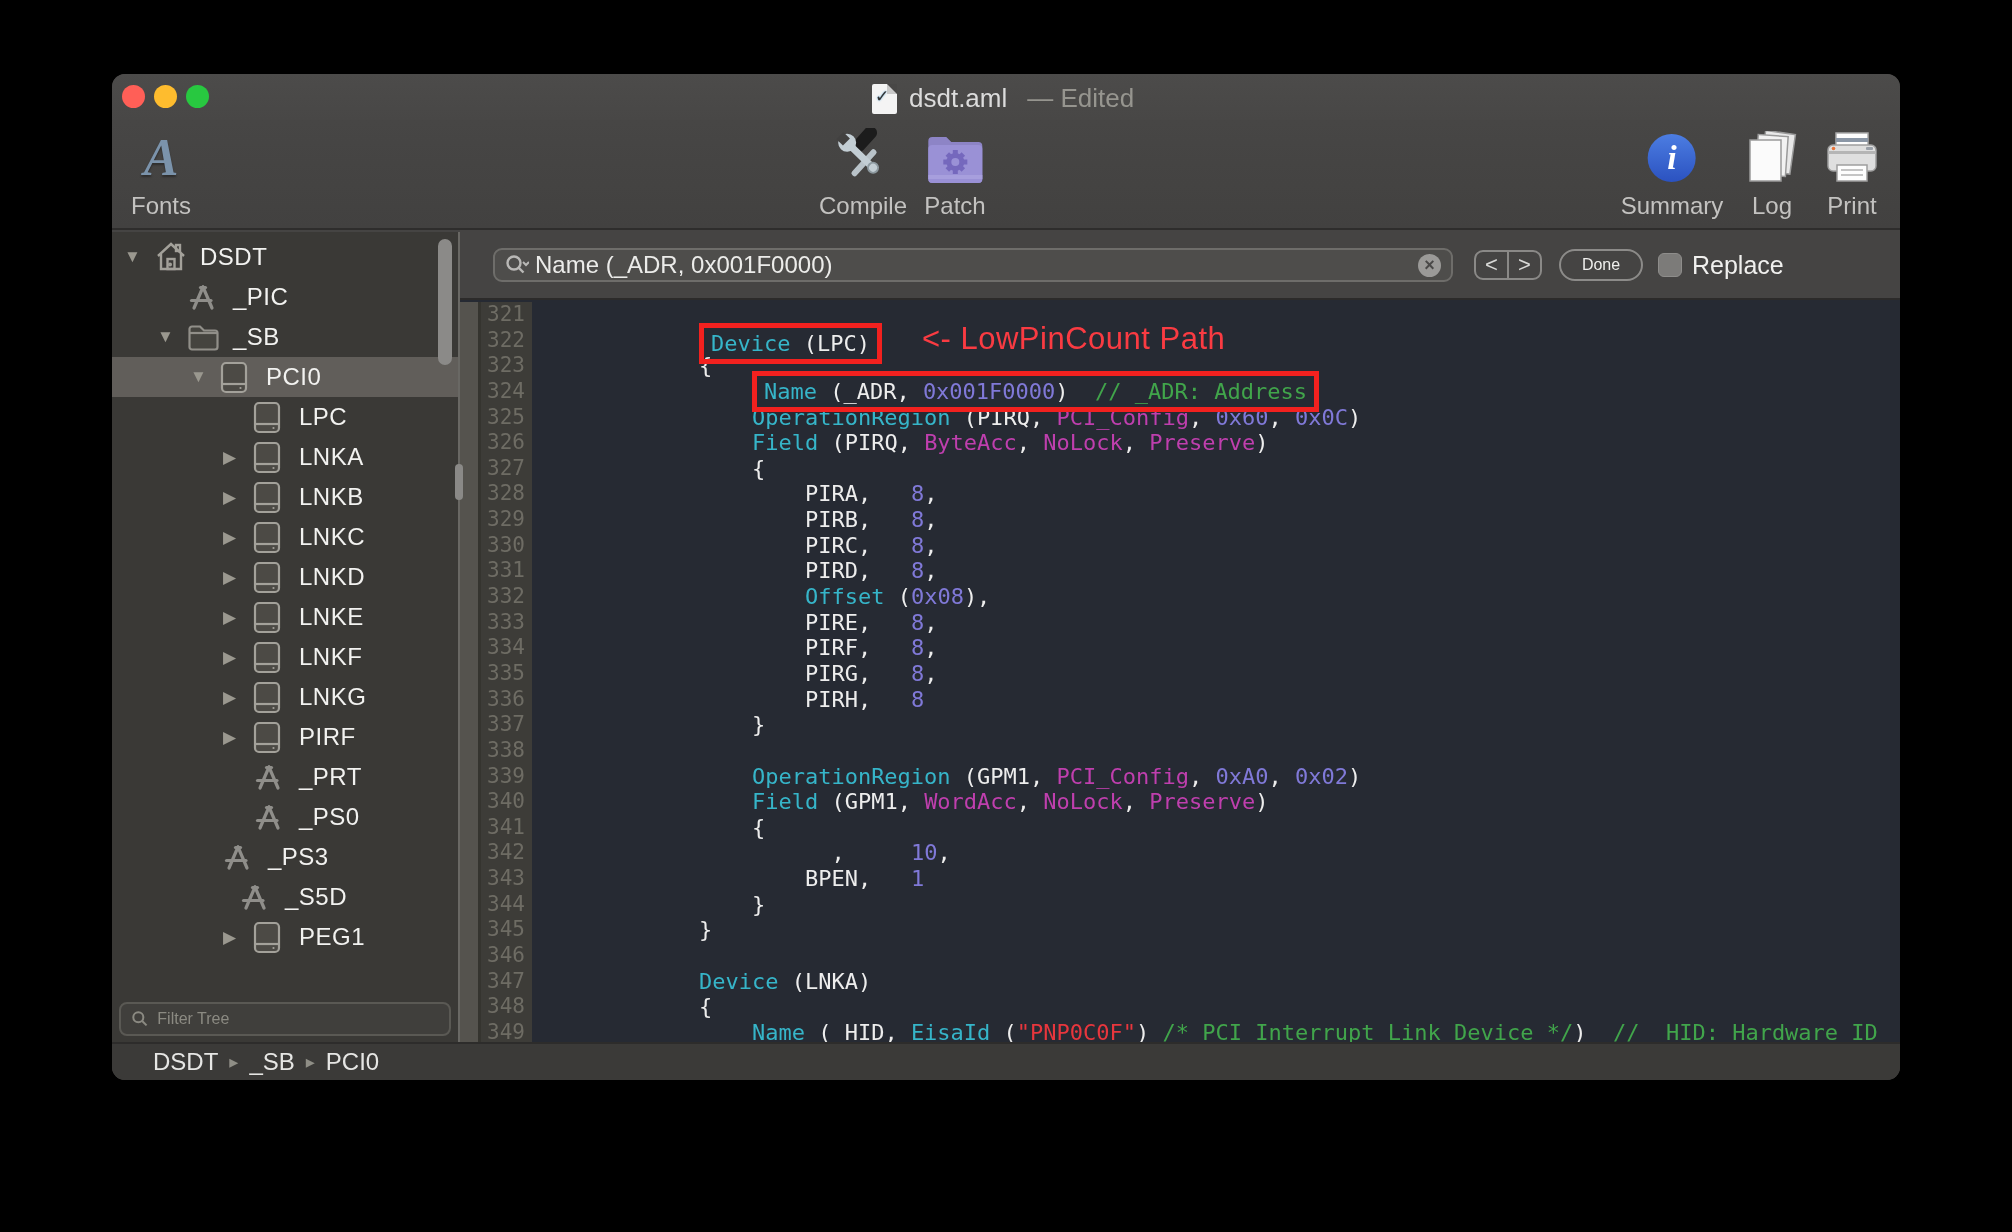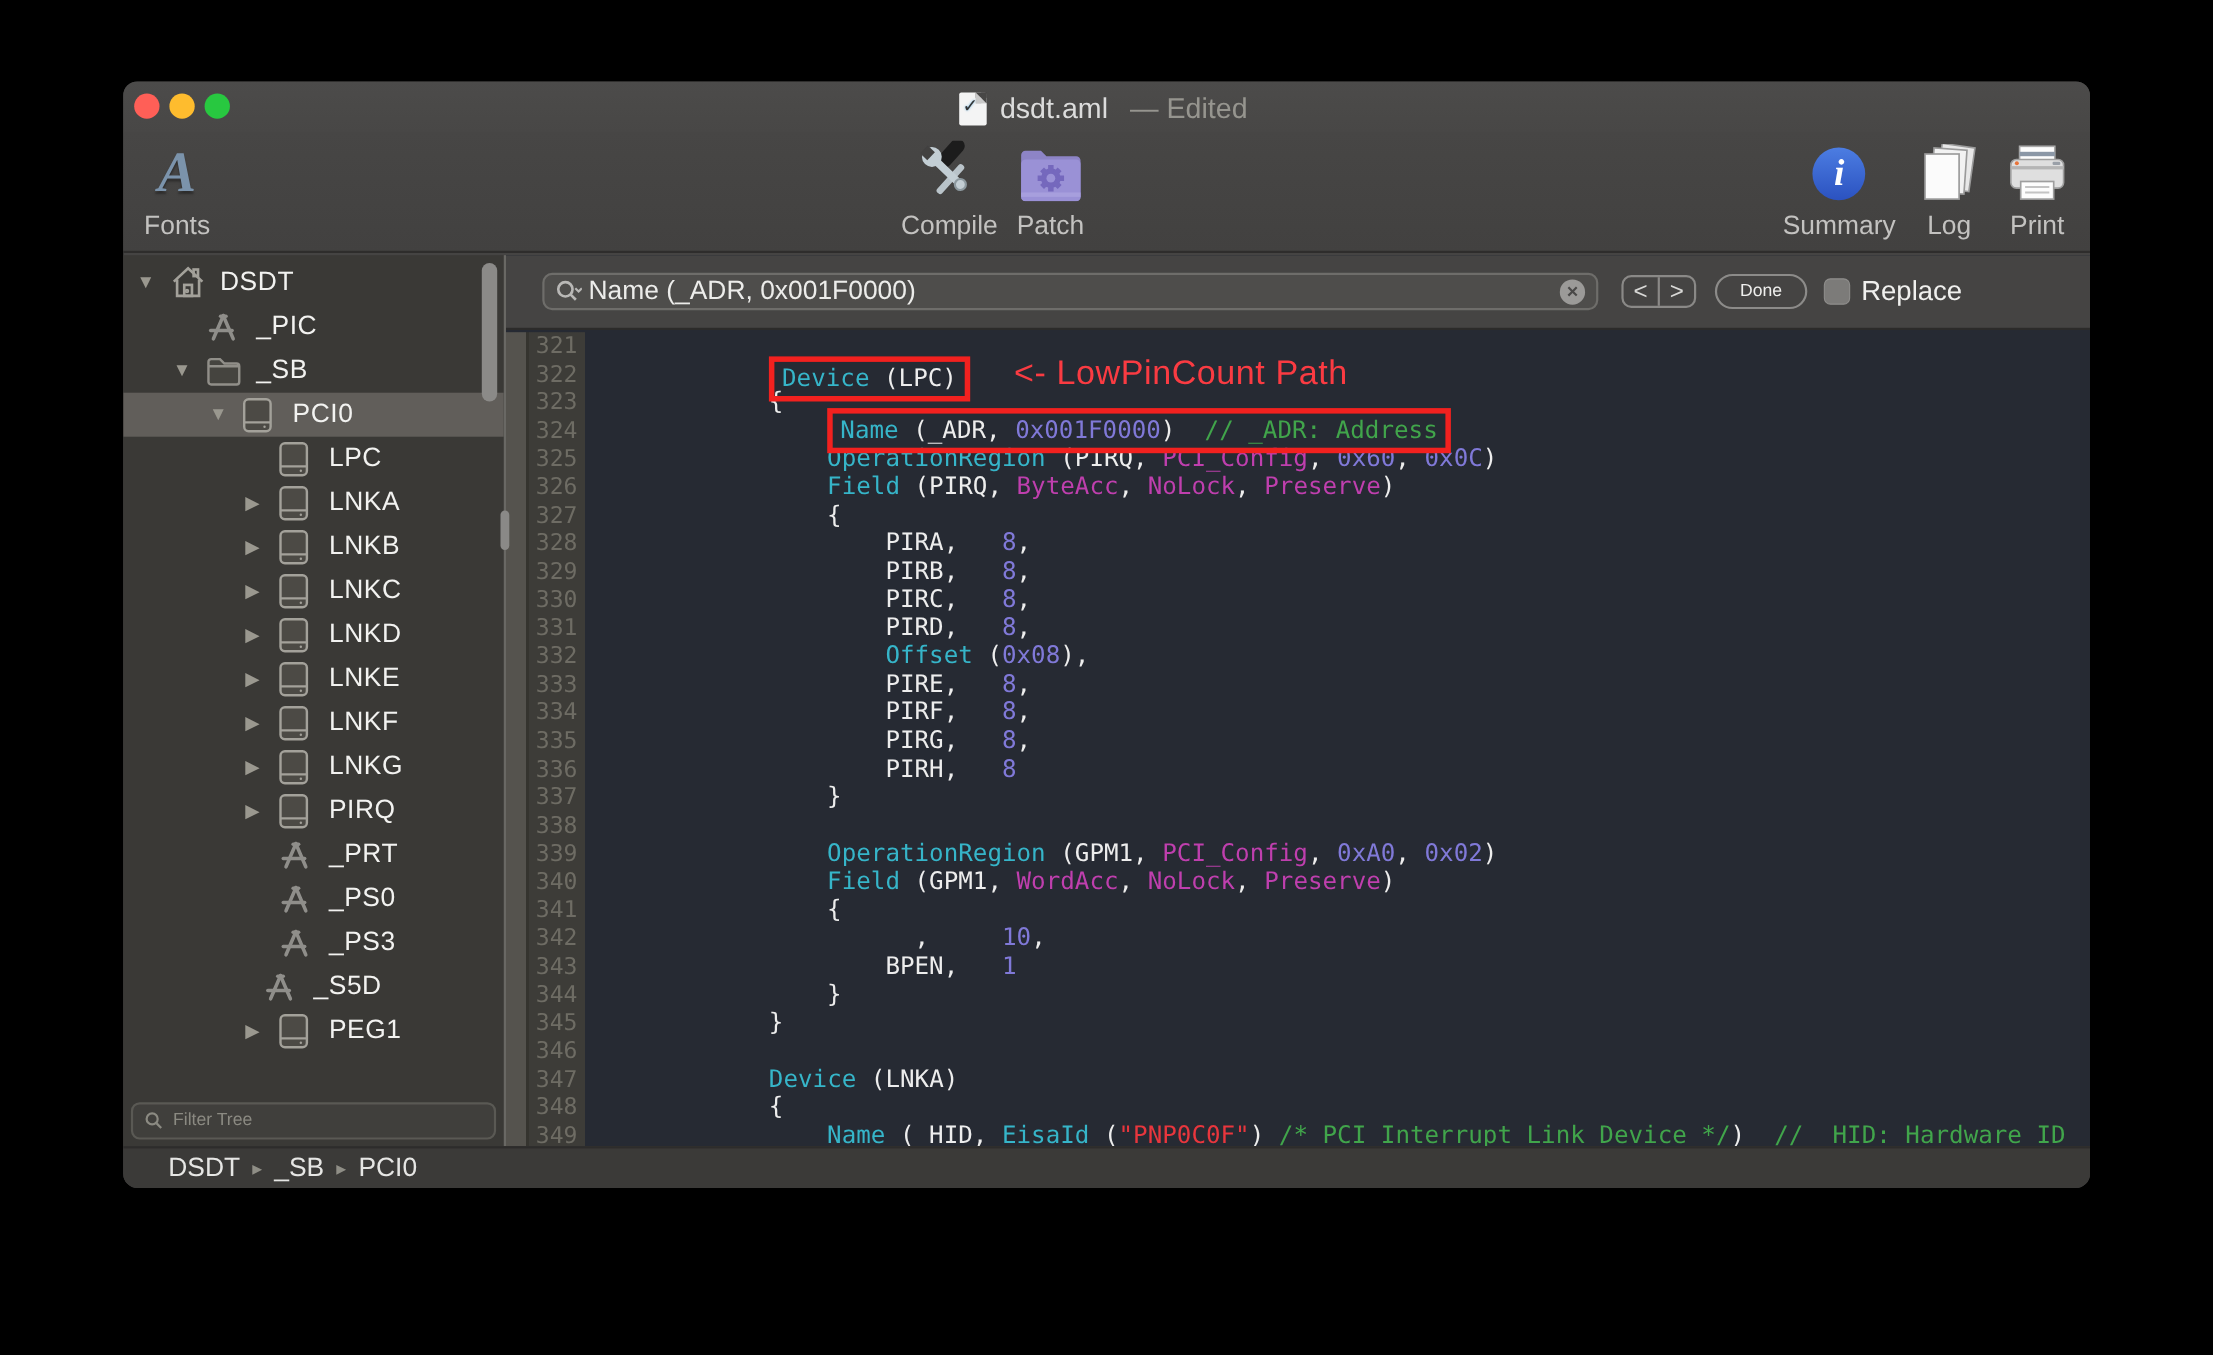--- a/index.html
+++ b/index.html
@@ -361,21 +361,21 @@
           </div>
           <div class="trow" style="padding-left: 111px;">
             <span class="disc">▶</span>
             <span class="ticon">
               <svg width="28" height="33" viewBox="0 0 28 33" fill="#4c4a45" stroke="#a3a19a" stroke-width="2.2">
                 <rect x="2" y="2" width="24" height="29" rx="4"></rect>
                 <line x1="2" y1="23" x2="26" y2="23"></line>
                 <circle cx="20.5" cy="27" r="1.1" fill="#a3a19a" stroke="none"></circle>
               </svg>
             </span>
-            <span class="tlabel">PIRQ</span>
+            <span class="tlabel">PIRF</span>
           </div>
           <div class="trow" style="padding-left: 111px;">
             <span class="disc"></span>
             <span class="ticon">
               <svg width="32" height="32" viewBox="0 0 32 32" fill="none" stroke="#8f8e8a" stroke-width="3.2" stroke-linecap="round">
                 <path d="M7 27 L16 6"></path>
                 <path d="M25 27 L16 6"></path>
                 <path d="M13.5 6.5 L18.5 6.5"></path>
                 <path d="M4.5 19.5 L24 19.5"></path>
               </svg>
@@ -387,21 +387,21 @@
             <span class="ticon">
               <svg width="32" height="32" viewBox="0 0 32 32" fill="none" stroke="#8f8e8a" stroke-width="3.2" stroke-linecap="round">
                 <path d="M7 27 L16 6"></path>
                 <path d="M25 27 L16 6"></path>
                 <path d="M13.5 6.5 L18.5 6.5"></path>
                 <path d="M4.5 19.5 L24 19.5"></path>
               </svg>
             </span>
             <span class="tlabel">_PS0</span>
           </div>
-          <div class="trow" style="padding-left: 111px;">
+          <div class="trow" style="padding-left: 80px;">
             <span class="disc"></span>
             <span class="ticon">
               <svg width="32" height="32" viewBox="0 0 32 32" fill="none" stroke="#8f8e8a" stroke-width="3.2" stroke-linecap="round">
                 <path d="M7 27 L16 6"></path>
                 <path d="M25 27 L16 6"></path>
                 <path d="M13.5 6.5 L18.5 6.5"></path>
                 <path d="M4.5 19.5 L24 19.5"></path>
               </svg>
             </span>
             <span class="tlabel">_PS3</span>

